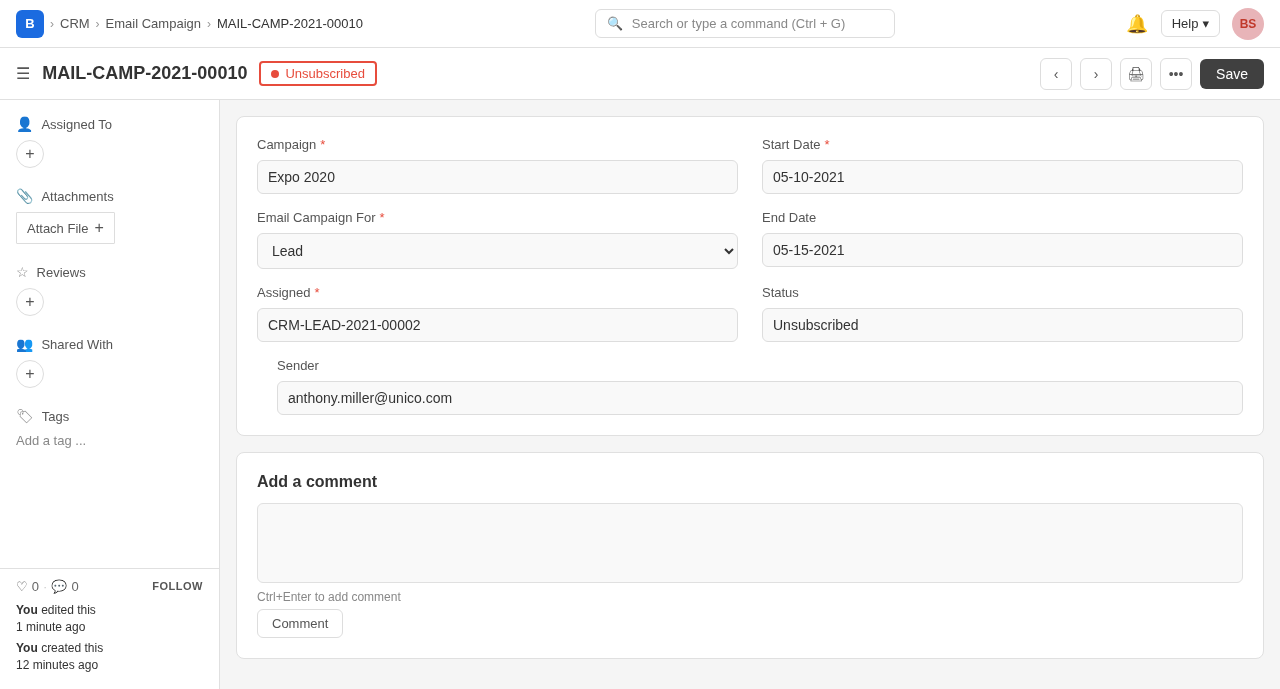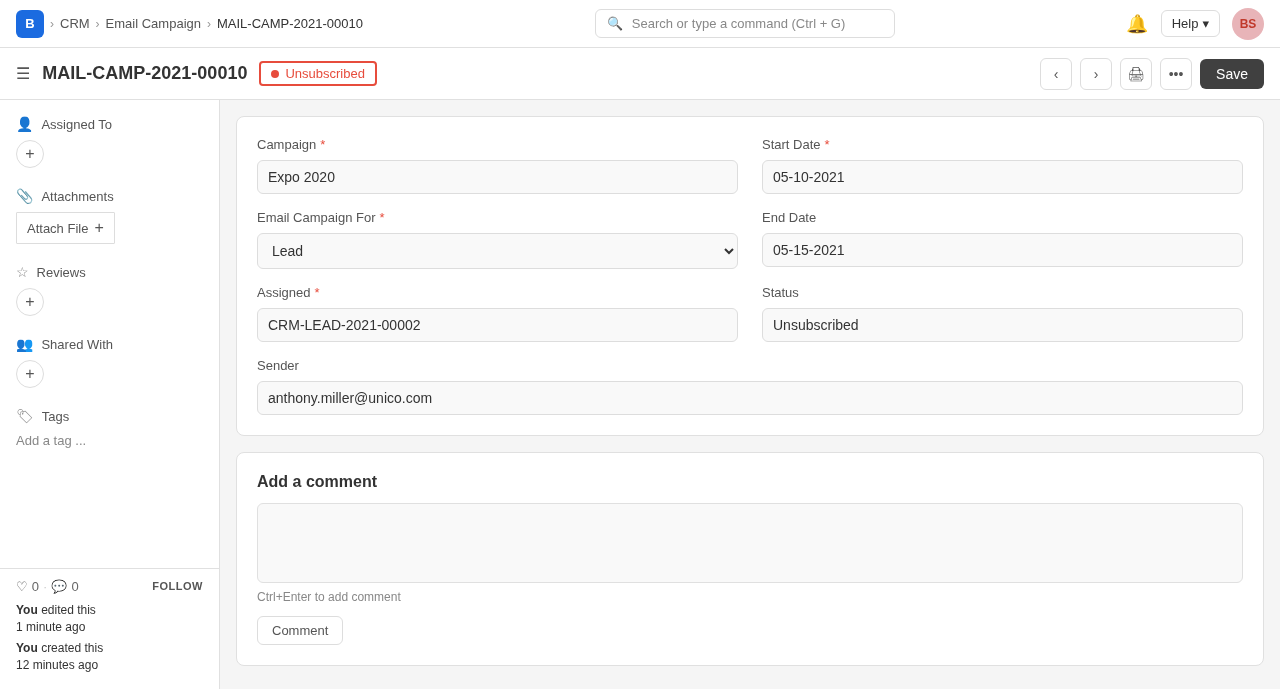--- a/index.html
+++ b/index.html
@@ -93,33 +93,33 @@
     .form-input {
       border: 1px solid #ddd; border-radius: 6px; padding: 8px 10px;
       font-size: 14px; color: #333; background: #f9f9f9;
       outline: none;
     }
     .form-select {
       border: 1px solid #ddd; border-radius: 6px; padding: 8px 10px;
       font-size: 14px; color: #333; background: #f9f9f9;
       appearance: auto; outline: none; width: 100%;
     }
-    .full-span { grid-column: span 2; }
+    .full-span { grid-column: span 2; margin-left: 20px; }
 
     
     .comment-title { font-size: 16px; font-weight: 600; margin-bottom: 12px; }
     .comment-textarea {
       width: 100%; height: 80px; border: 1px solid #e0e0e0; border-radius: 6px;
       padding: 10px; font-size: 13px; color: #333; background: #f9f9f9;
       resize: none; outline: none; font-family: inherit;
     }
     .comment-hint { font-size: 12px; color: #888; margin-top: 4px; }
     .comment-btn {
       border: 1px solid #ddd; border-radius: 6px; padding: 6px 14px;
-      background: #fff; cursor: pointer; font-size: 13px; color: #555; margin-top: 12px;
+      background: #fff; cursor: pointer; font-size: 13px; color: #555; margin-top: 5px;
     }
   </style>
 </head>
 <body>
 
 <div class="topnav">
   <div class="topnav-left">
     <div class="app-icon">B</div>
     <span class="breadcrumb-sep">›</span>
     <span class="breadcrumb-item">CRM</span>

